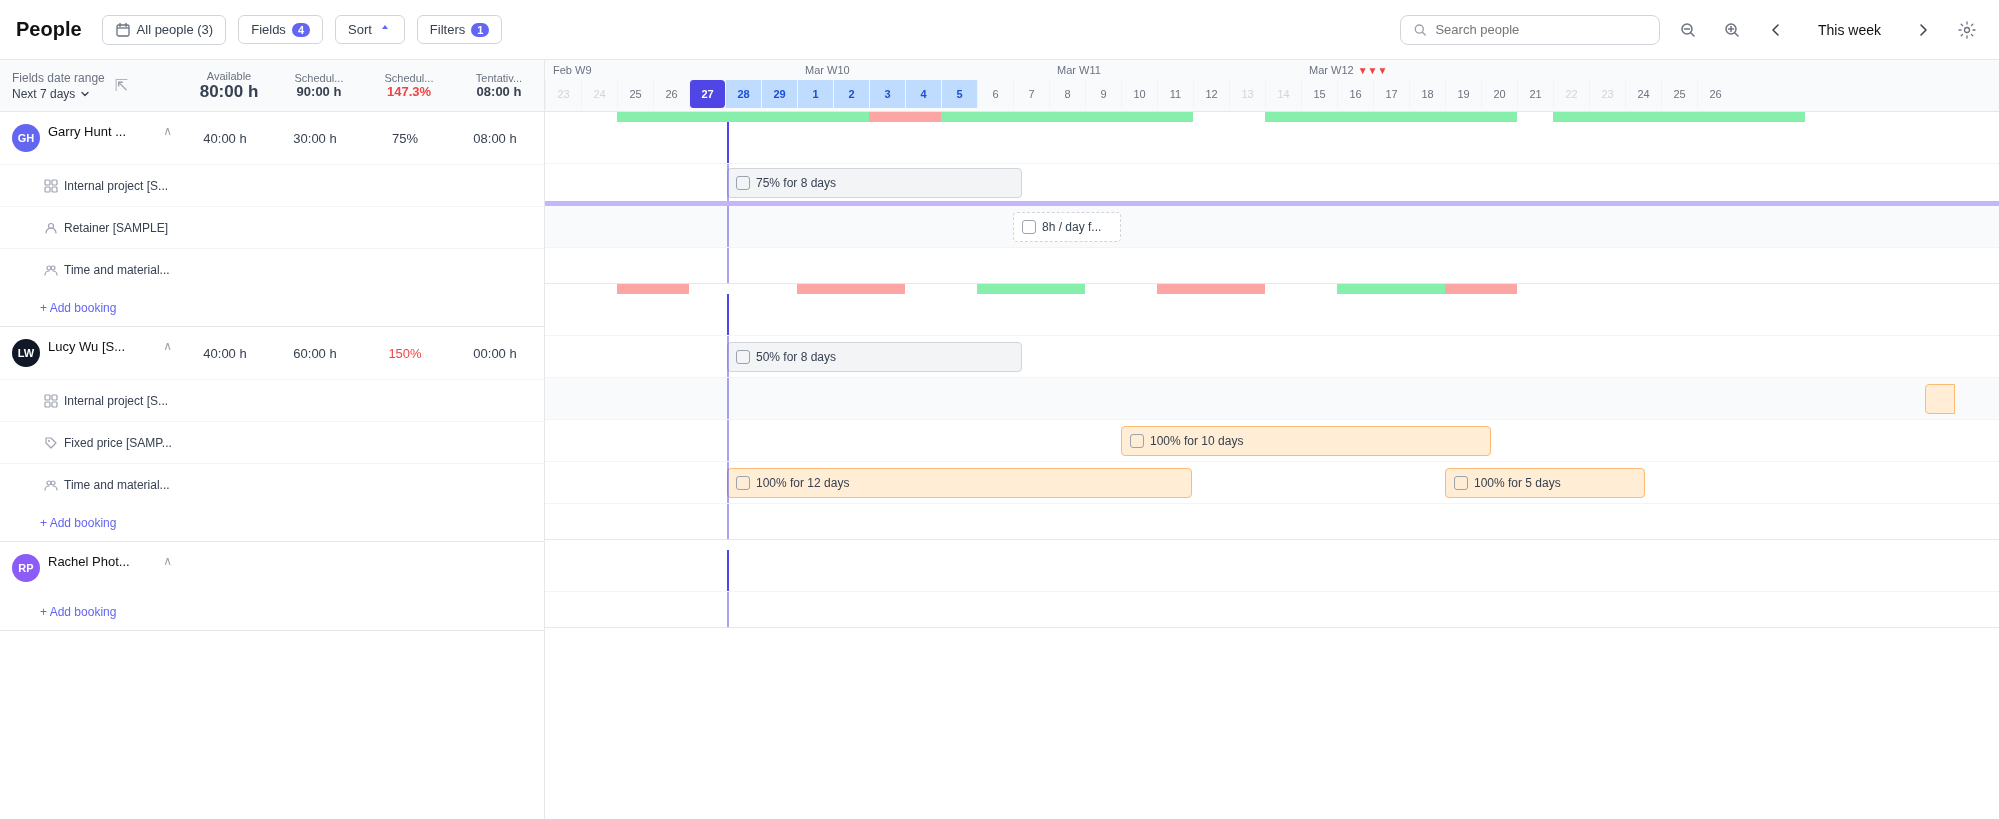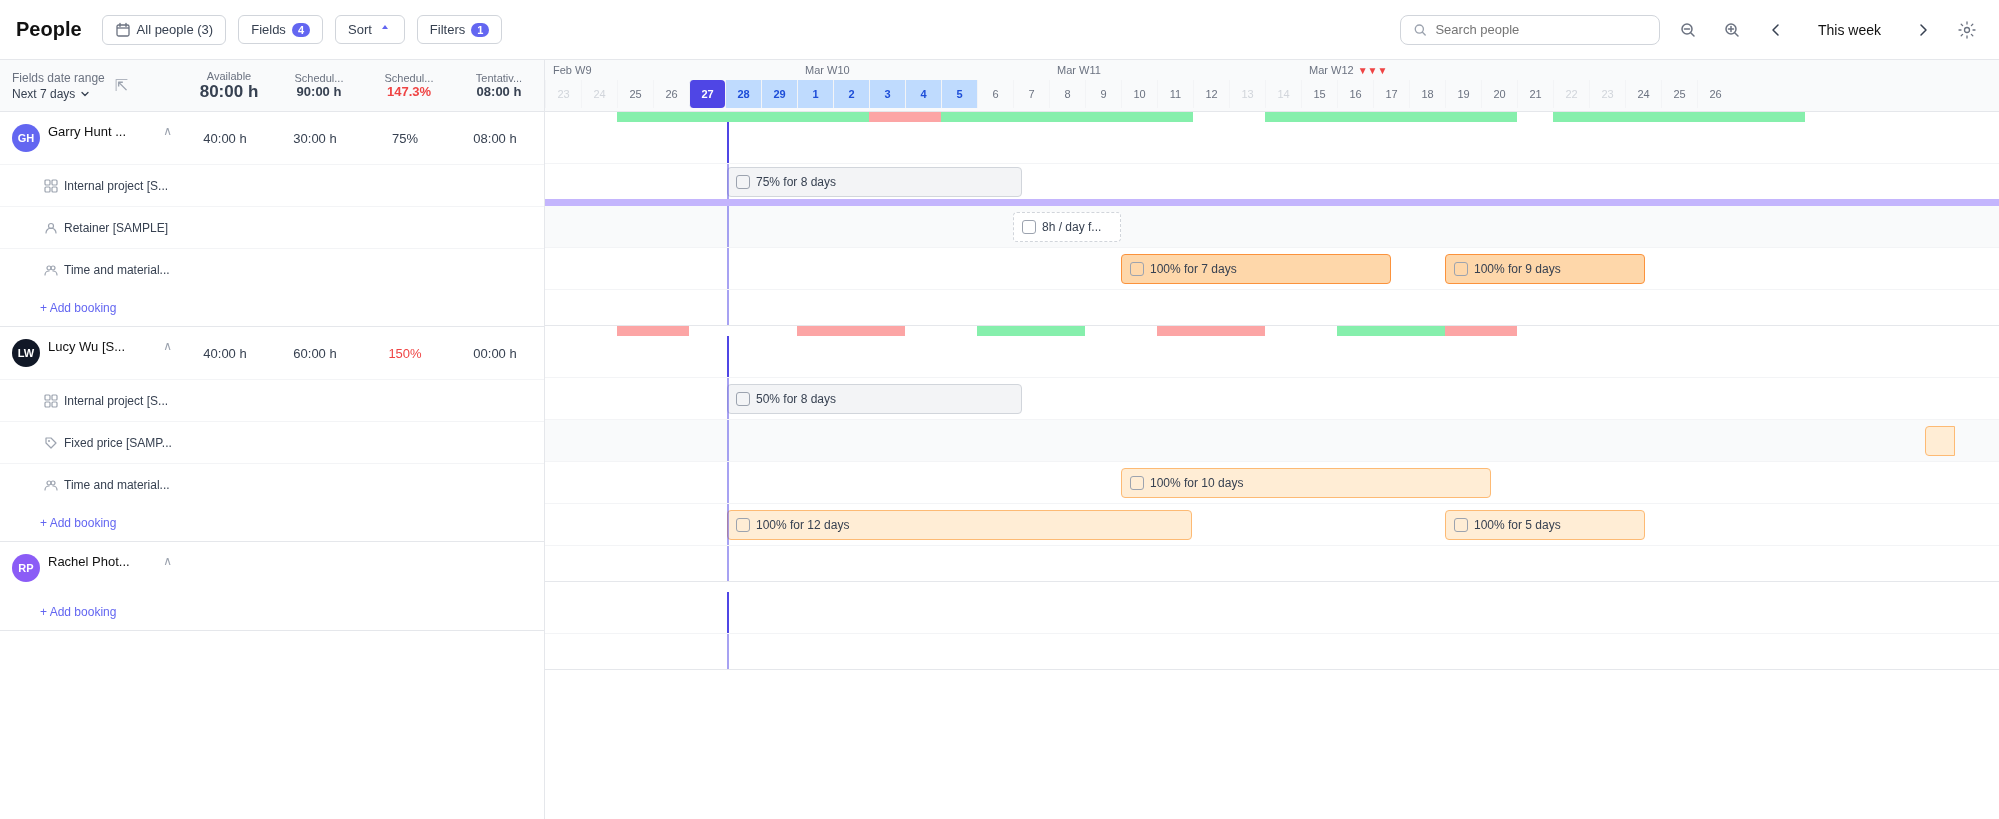--- a/index.html
+++ b/index.html
@@ -456,47 +456,36 @@
               <div style="width:36px;background:#fff;height:10px;"></div>
               <div style="width:252px;background:#86efac;height:10px;"></div>
             </div>
           </div>
 
           <div style="height:42px;position:relative;border-bottom:1px solid #f3f4f6;display:flex;align-items:center;">
 
             <div style="position:absolute;left:182px;top:0;bottom:0;width:2px;background:#4f46e5;z-index:10;"></div>
           </div>
 
-          <div style="height:42px;position:relative;border-bottom:7px solid #c4b5fd;display:flex;align-items:center;">
+          <div style="height:42px;position:relative;border-bottom:5px solid #c4b5fd;display:flex;align-items:center;">
             <div style="position:absolute;left:182px;top:0;bottom:0;width:2px;background:#4f46e5;z-index:10;opacity:0.5;"></div>
             <div class="booking-block solid-gray" style="left:182px;width:295px;">
               <div class="booking-checkbox"></div>
               <span>75% for 8 days</span>
             </div>
           </div>
 
           <div style="height:42px;position:relative;border-bottom:1px solid #f3f4f6;display:flex;align-items:center;background:#f9fafb;">
             <div style="position:absolute;left:182px;top:0;bottom:0;width:2px;background:#4f46e5;z-index:10;opacity:0.5;"></div>
             <div class="booking-block dashed-gray" style="left:468px;width:108px;">
               <div class="booking-checkbox"></div>
               <span>8h / day f...</span>
             </div>
           </div>
 
-          <div style="height:42px;position:relative;border-bottom:1px solid #f3f4f6;display:flex;align-items:center;">
-            <div style="position:absolute;left:182px;top:0;bottom:0;width:2px;background:#4f46e5;z-index:10;opacity:0.5;"></div>
-            <div class="booking-block solid-orange" style="left:576px;width:270px;">
-              <div class="booking-checkbox"></div>
-              <span>100% for 7 days</span>
-            </div>
-            <div class="booking-block solid-orange" style="left:900px;width:200px;">
-              <div class="booking-checkbox"></div>
-              <span>100% for 9 days</span>
-            </div>
-          </div>
 
           <div style="height:36px;border-bottom:1px solid #e5e7eb;position:relative;">
             <div style="position:absolute;left:182px;top:0;bottom:0;width:2px;background:#4f46e5;z-index:10;opacity:0.5;"></div>
           </div>
 
           <div style="height:10px;display:flex;background:#fff;">
             <div style="flex:1;display:flex;">
               <div style="width:72px;background:#fff;"></div>
               <div style="width:72px;background:#fca5a5;height:10px;"></div>
               <div style="width:108px;background:#fff;height:10px;"></div>

